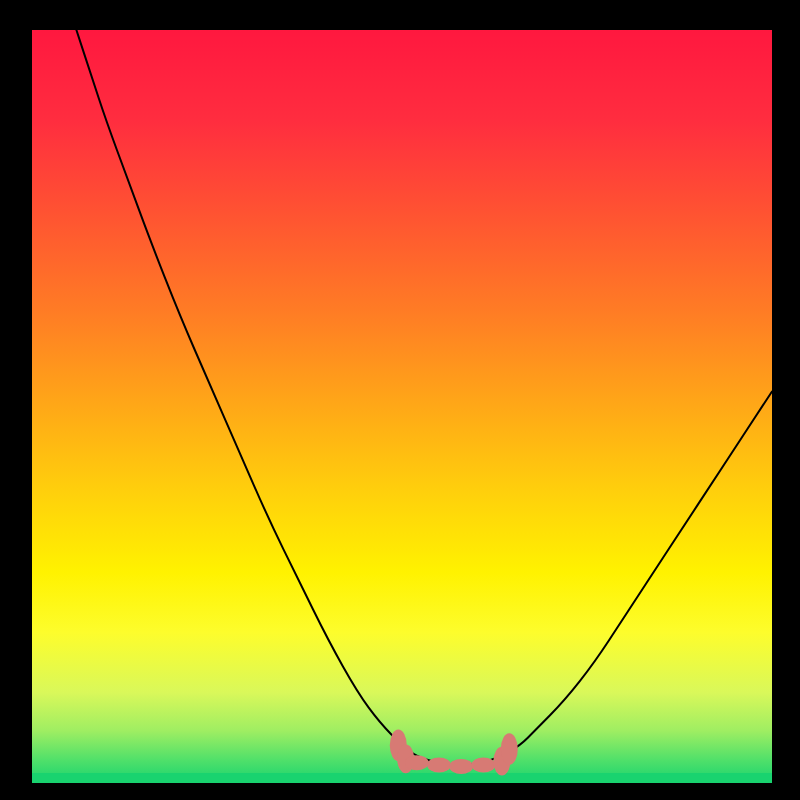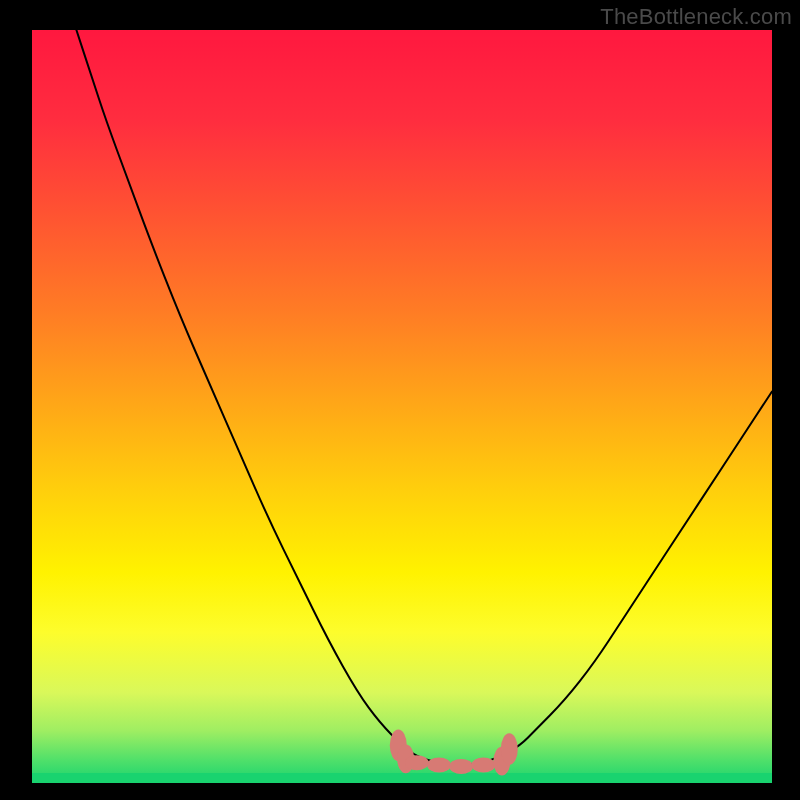--- a/index.html
+++ b/index.html
@@ -33,21 +33,20 @@
     top: 30px;
     width: 740px;
     height: 753px;
   }
   svg { display: block; }
 </style>
 </head>
 <body>
 
 <div class="outer">
-  <div class="watermark">TheBottleneck.com</div>
 
   <div class="plot">
     <svg id="chart-svg" xmlns="http://www.w3.org/2000/svg" width="740" height="753" viewBox="0 0 740 753">
     <defs>
           <linearGradient id="bg-grad" x1="0" y1="0" x2="0" y2="1">
             <stop offset="0%" stop-color="#ff183f"></stop>
             <stop offset="12%" stop-color="#ff2d3f"></stop>
             <stop offset="25%" stop-color="#ff5531"></stop>
             <stop offset="38%" stop-color="#ff7e24"></stop>
             <stop offset="50%" stop-color="#ffa817"></stop>

